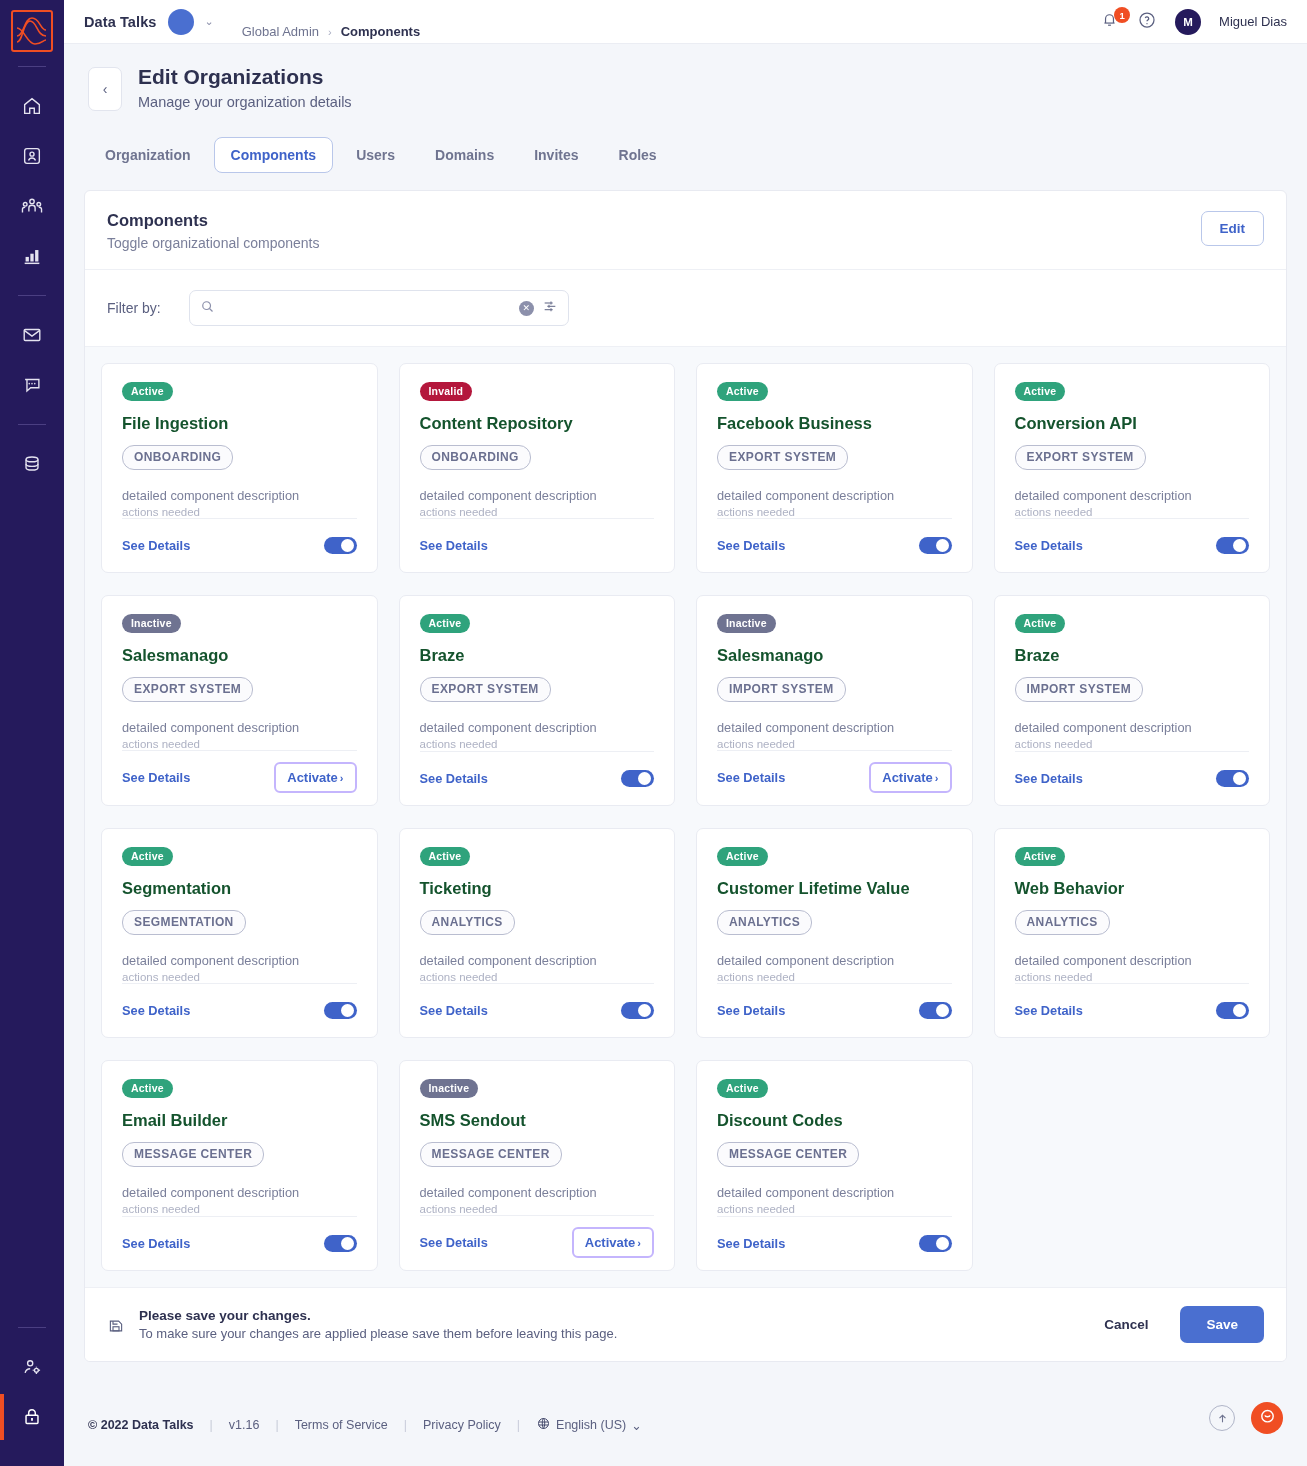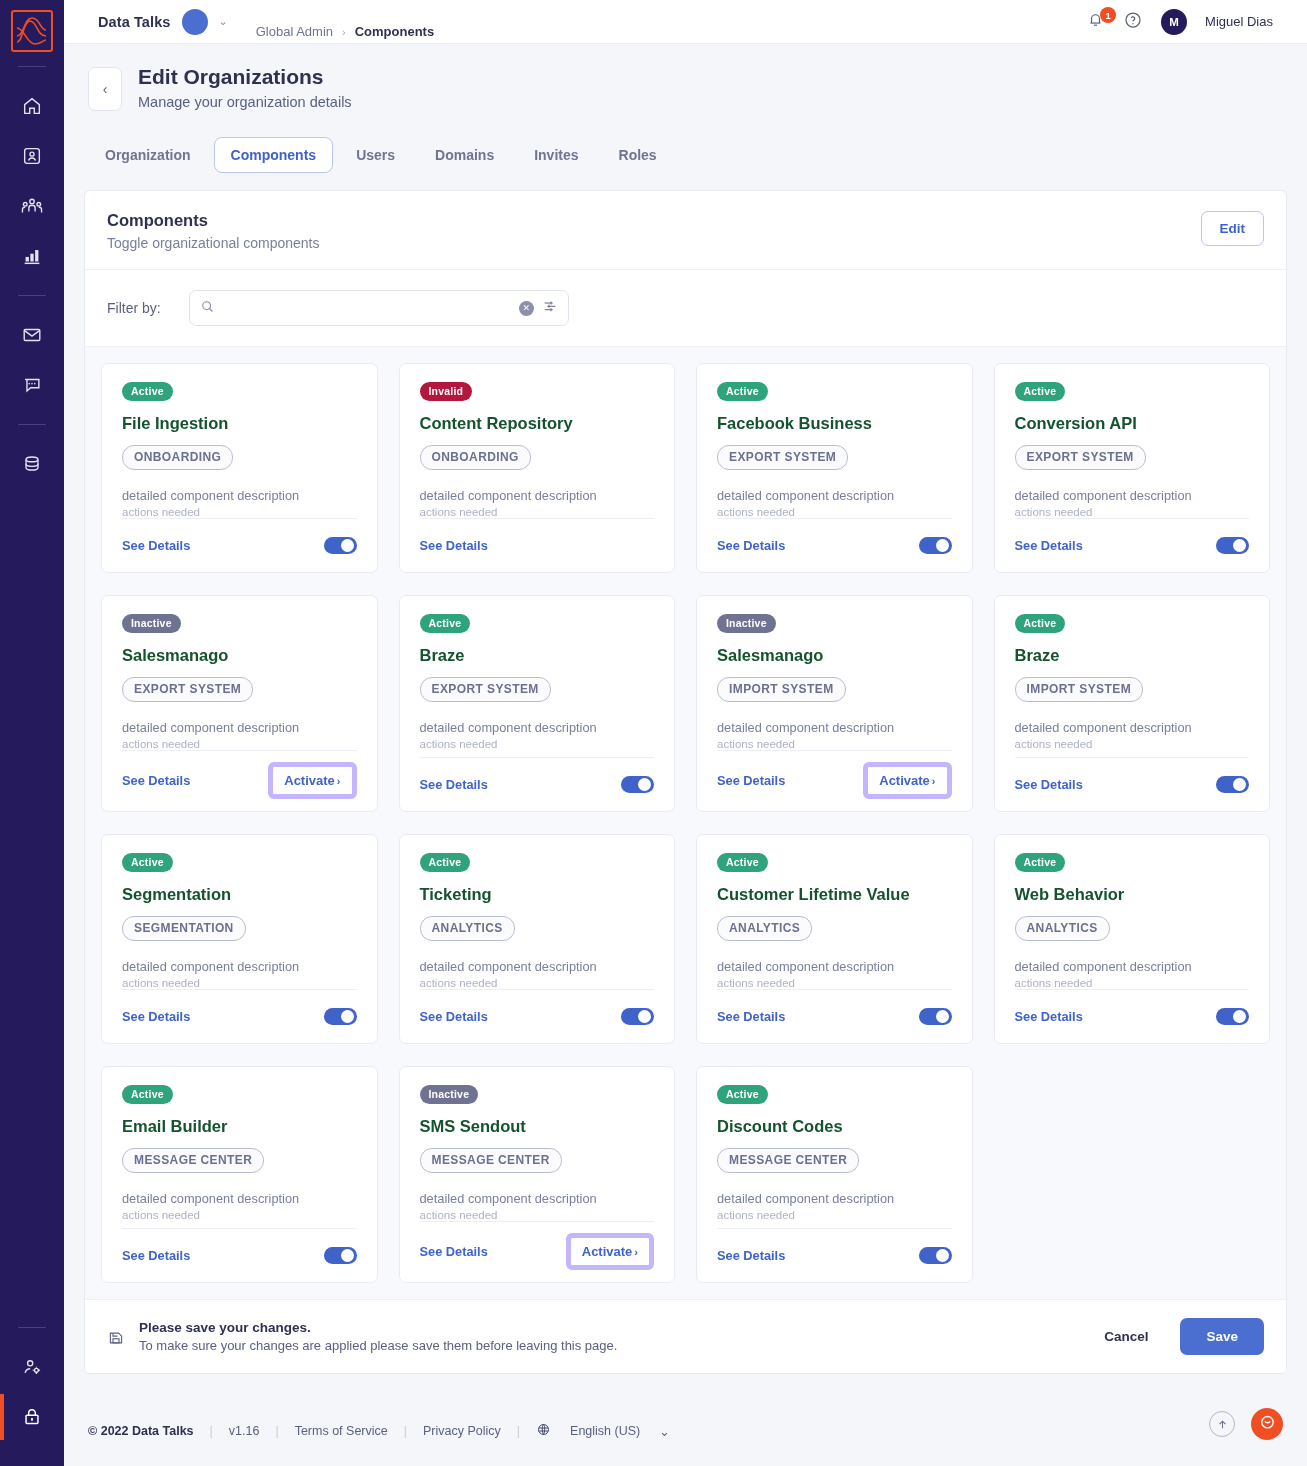--- a/index.html
+++ b/index.html
@@ -40,21 +40,21 @@
     width:4px; height:46px; background:#f04e23;
   }
   .rail-spacer { flex:1 1 auto; }
 
   
   #main { flex:1 1 auto; display:flex; flex-direction:column; min-width:0; }
 
   
   #topbar {
     height:44px; flex:0 0 44px; background:#ffffff;
-    display:flex; align-items:center; padding:0 34px;
+    display:flex; align-items:center; padding:0 20px;
     border-bottom:1px solid #ebedf3;
   }
   .brand { font-size:14.5px; font-weight:700; color:#2e3150; letter-spacing:.1px; }
   .org-dot { width:26px; height:26px; border-radius:50%; background:#4a6fd0; margin-left:12px; }
   .caret { margin-left:10px; color:#8c90ab; font-size:11px; }
   .crumbs { margin-left:28px; font-size:13px; color:#6f7490; display:flex; align-items:center; gap:9px;margin-top:20px;}
   .crumbs .sep { color:#a9adc2; font-size:11px; }
   .crumbs .current { color:#2e3150; font-weight:700; }
   .topbar-right { margin-left:auto; display:flex; align-items:center; gap:18px; }
   .bell-wrap { position:relative; display:flex; align-items:center; }
@@ -152,21 +152,21 @@
   }
   .see-details { font-size:12.8px; font-weight:700; color:#3f63c9; }
   .toggle {
     margin-left:auto; width:33px; height:17px; border-radius:9px; background:#3f63c9;
     position:relative; flex:0 0 auto;
   }
   .toggle .knob {
     position:absolute; top:2px; left:17px; width:13px; height:13px; border-radius:50%; background:#fff;
   }
   .activate-btn {
-    margin-left:auto; border:5px solid #c4b5fd; border-radius:6px;
+    margin-left:auto; border:2px solid #c4b5fd; border-radius:6px;
     padding:6px 11px; font-size:13px; font-weight:700; color:#3f63c9; background:#fff;
     white-space:nowrap;
   }
   .activate-btn .chev { font-size:11px; margin-left:2px; }
 
   
   .save-bar {
     display:flex; align-items:center; padding:18px 22px; border-top:1px solid #eef0f5;
     background:#fff; gap:14px;
   }
@@ -182,21 +182,21 @@
   }
 
   
   #footer {
     margin:0 20px; padding:22px 4px 0 4px; display:flex; align-items:center;
     flex:1 1 auto;
   }
   .foot-items { display:flex; align-items:center; gap:16px; font-size:12.5px; color:#5b6080; }
   .foot-items .copy { font-weight:700; color:#2e3150; }
   .foot-items .vbar { color:#c9cdda; }
-  .lang { display:flex; align-items:center; gap:19px; }
+  .lang { display:flex; align-items:center; gap:5px; }
   .foot-right { margin-left:auto; display:flex; align-items:center; gap:16px; padding-bottom:14px;}
   .to-top {
     width:26px; height:26px; border-radius:50%; border:1px solid #b0b5c8; color:#6f7490;
     display:flex; align-items:center; justify-content:center; font-size:12px;
   }
   .chat-fab {
     width:32px; height:32px; border-radius:50%; background:#f04e23; color:#fff;
     display:flex; align-items:center; justify-content:center;
   }
 </style>

